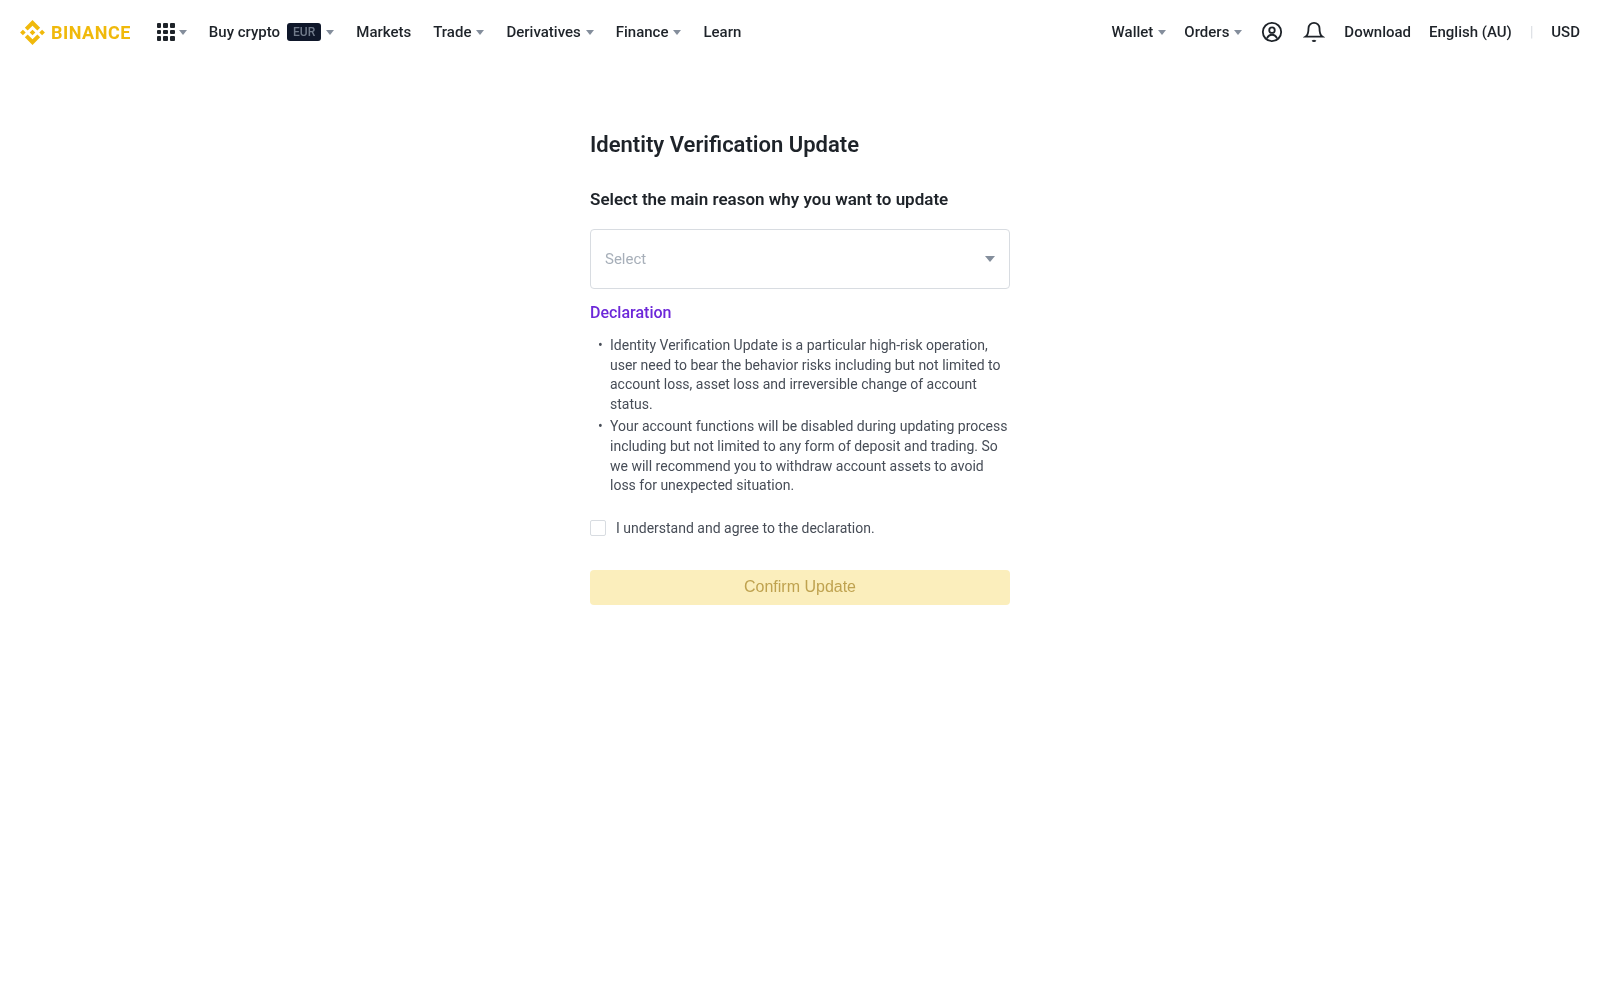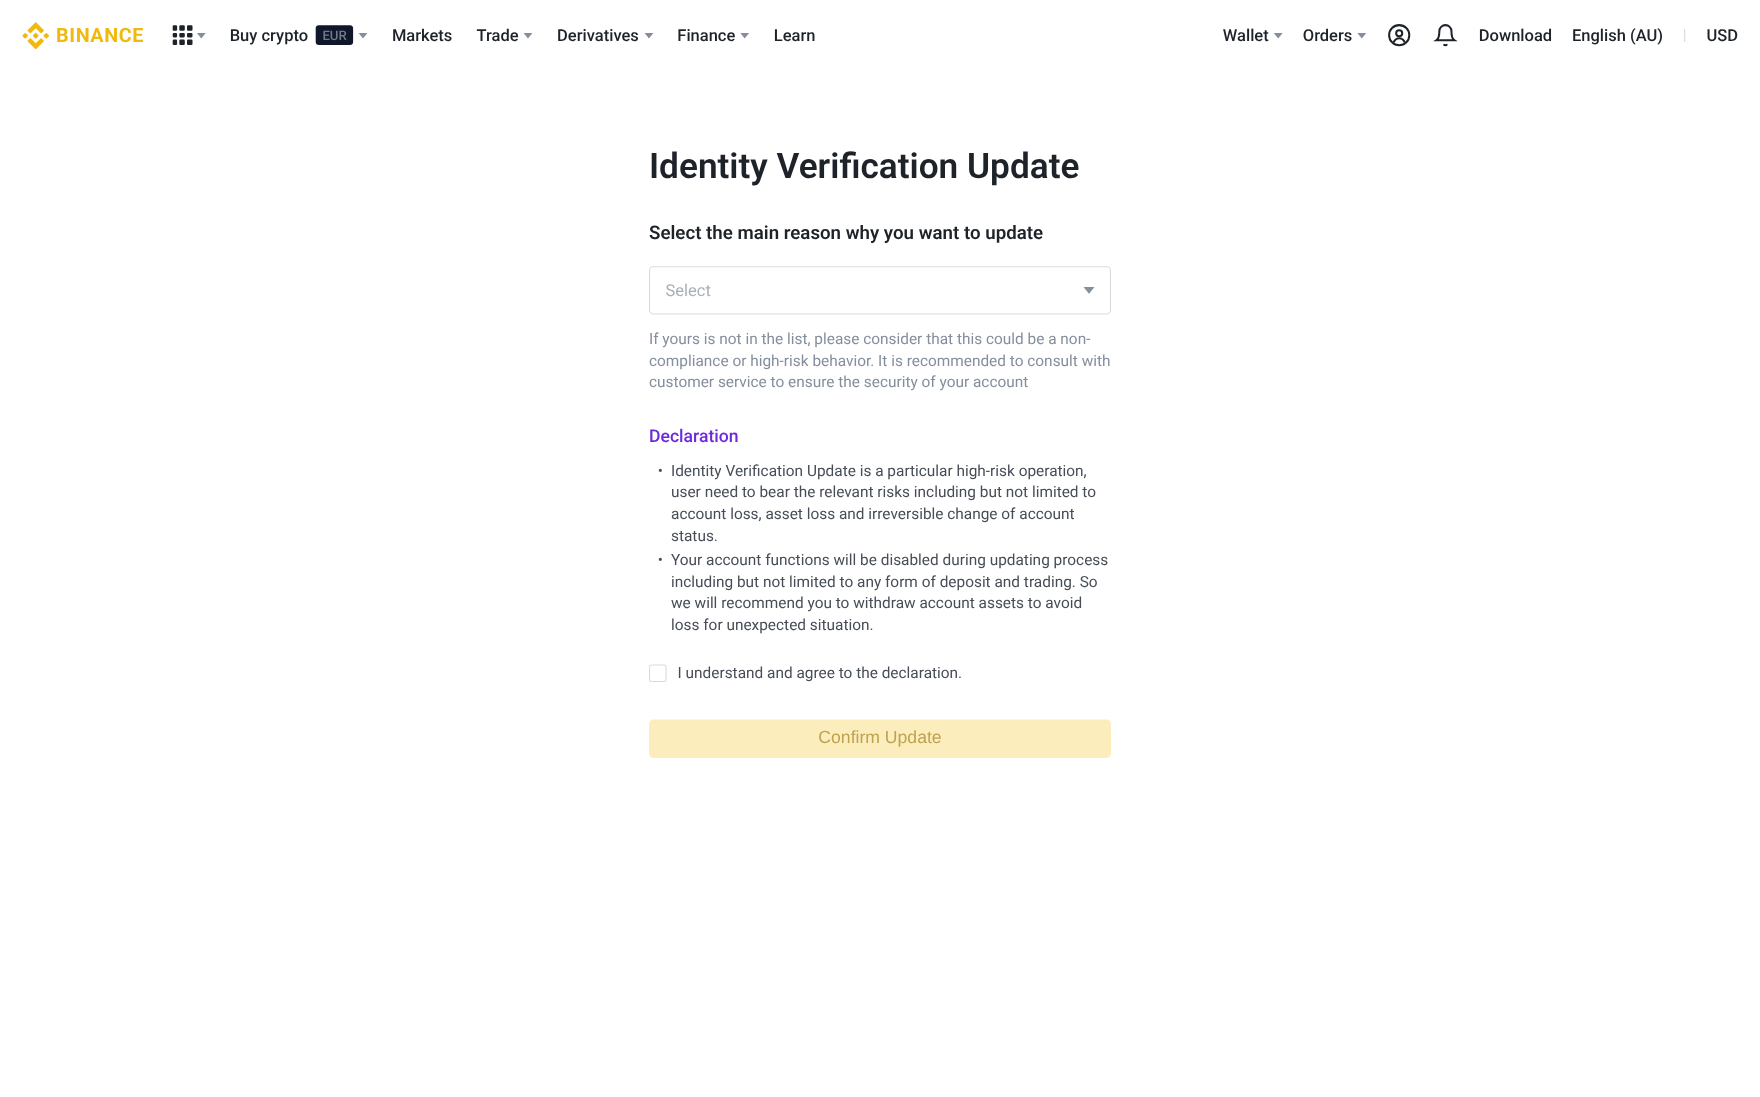--- a/index.html
+++ b/index.html
@@ -108,41 +108,41 @@
     }
     .main {
       display: flex;
       justify-content: center;
       padding-top: 68px;
     }
     .content {
       width: 420px;
     }
     .page-title {
-      font-size: 32px;
+      font-size: 22px;
       font-weight: 600;
       color: #1e2329;
       margin-bottom: 32px;
     }
     .section-label {
       font-size: 17px;
       font-weight: 600;
       color: #1e2329;
       margin-bottom: 20px;
     }
     .select-box {
       border: 1px solid #d8dce1;
       border-radius: 4px;
       padding: 12px 14px;
       display: flex;
       align-items: center;
       justify-content: space-between;
       cursor: pointer;
       margin-bottom: 14px;
-      height: 44px;
+      height: 60px;
     }
     .select-placeholder {
       color: #a7afb9;
       font-size: 15px;
     }
     .select-caret {
       width: 0;
       height: 0;
       border-left: 5px solid transparent;
       border-right: 5px solid transparent;
@@ -301,26 +301,25 @@
   <div class="content">
     <h1 class="page-title">Identity Verification Update</h1>
     
     <div class="section-label">Select the main reason why you want to update</div>
     
     <div class="select-box">
       <span class="select-placeholder">Select</span>
       <div class="select-caret"></div>
     </div>
     
-    <div class="helper-text">If yours is not in the list, please consider that this could be a non-compliance or high-risk behavior. It is recommended to consult with customer service to ensure the security of your account</div>
     
     <div class="declaration-title">Declaration</div>
     
     <ul class="declaration-list">
-      <li>Identity Verification Update is a particular high-risk operation, user need to bear the relevant risks including but not limited to account loss, asset loss and irreversible change of account status.</li>
+      <li>Identity Verification Update is a particular high-risk operation, user need to bear the behavior risks including but not limited to account loss, asset loss and irreversible change of account status.</li>
       <li>Your account functions will be disabled during updating process including but not limited to any form of deposit and trading. So we will recommend you to withdraw account assets to avoid loss for unexpected situation.</li>
     </ul>
     
     <div class="checkbox-row">
       <div class="checkbox"></div>
       <span class="checkbox-label">I understand and agree to the declaration.</span>
     </div>
     
     <button class="confirm-btn">Confirm Update</button>
   </div>

